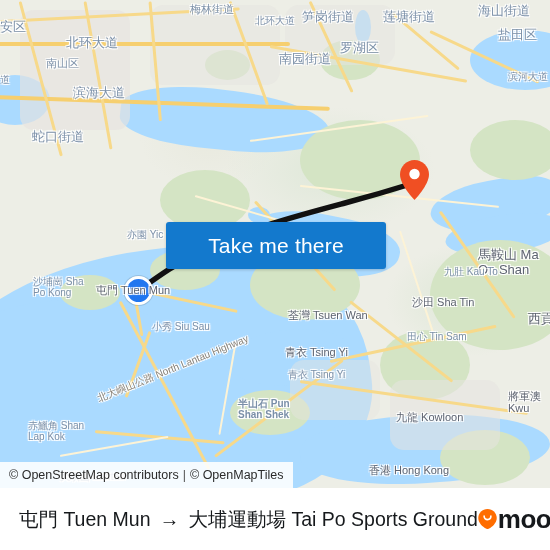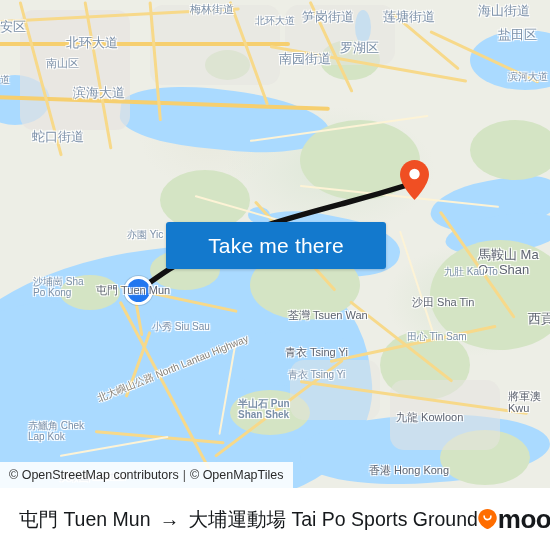--- a/index.html
+++ b/index.html
@@ -290,21 +290,21 @@
         <div class="label big blue" style="left: 46px; top: 56px;">南山区</div>
         <div class="label small blue" style="left: 508px; top: 70px;">滨河大道</div>
         <div class="label mid blue" style="left: 73px; top: 84px;">滨海大道</div>
         <div class="label small blue" style="left: 0px; top: 73px;">道</div>
         <div class="label mid blue" style="left: 32px; top: 128px;">蛇口街道</div>
         <div class="label small blue" style="left: 127px; top: 228px;">亦園 Yic</div>
         <div class="label big cn" style="left: 96px; top: 283px;">屯門 Tuen Mun</div>
         <div class="label small blue two-line" style="left: 33px; top: 276px;">沙埔崗 Sha
 Po Kong</div>
         <div class="label small blue" style="left: 152px; top: 320px;">小秀 Siu Sau</div>
-        <div class="label small blue two-line" style="left: 28px; top: 420px;">赤鱲角 Chek
+        <div class="label small blue two-line" style="left: 28px; top: 420px;">赤鱲角 Shan
 Lap Kok</div>
         <div class="label small blue two-line" style="left: 238px; top: 398px; font-weight: bold;">半山石 Pun
 Shan Shek</div>
         <div class="label big cn" style="left: 288px; top: 308px;">荃灣 Tsuen Wan</div>
         <div class="label big cn" style="left: 285px; top: 345px;">青衣 Tsing Yi</div>
         <div class="label small blue" style="left: 288px; top: 368px;">青衣 Tsing Yi</div>
         <div class="label big cn" style="left: 412px; top: 295px;">沙田 Sha Tin</div>
         <div class="label small blue" style="left: 407px; top: 330px;">田心 Tin Sam</div>
         <div class="label mid cn" style="left: 528px; top: 310px;">西貢</div>
         <div class="label mid cn two-line" style="left: 478px; top: 220px; margin-top: 28px;">馬鞍山 Ma

